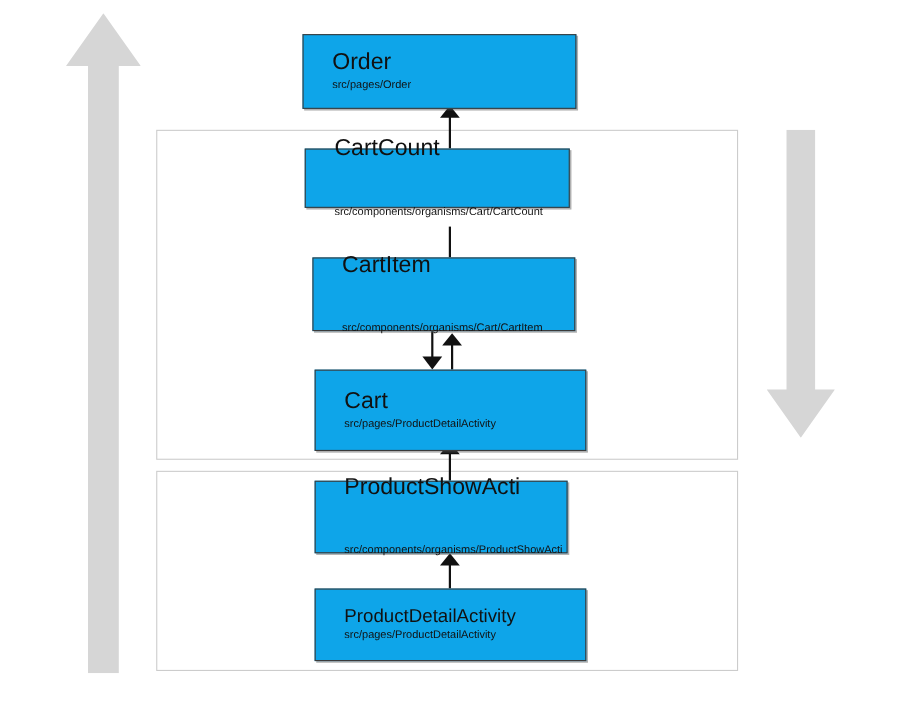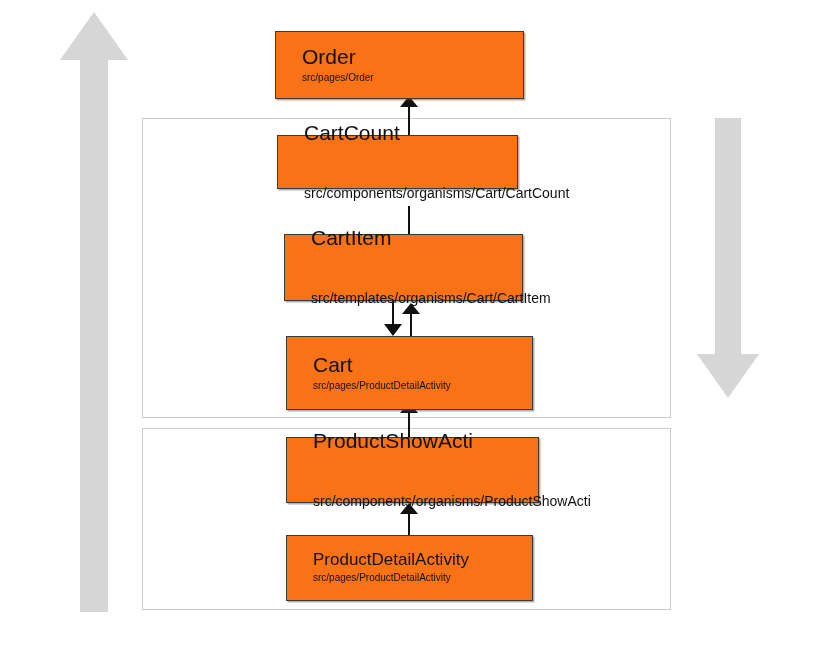--- a/index.html
+++ b/index.html
@@ -31,21 +31,21 @@
   #group-lower { left: 142px; top: 428px; width: 529px; height: 182px; }
 
   
   .flow-arrow {
     position: absolute;
   }
 
   
   .node {
     position: absolute;
-    background: #f97316;
+    background: #0ea5e9;
     border: 1.5px solid #3b3b3b;
     box-sizing: border-box;
     display: flex;
     flex-direction: column;
     justify-content: center;
     padding-left: 26px;
     box-shadow: 1.5px 1.5px 0 0 rgba(80,80,80,0.45);
   }
   .node .title {
     font-size: 21px;
@@ -54,27 +54,27 @@
     white-space: nowrap;
   }
   .node .subtitle {
     font-size: 10px;
     color: #111111;
     line-height: 1.25;
     margin-top: 3px;
     white-space: nowrap;
   }
   .node.small-title .title { font-size: 17px; }
-  .node.tiny-sub .subtitle { font-size: 14px; margin-top: 40px; }
+  .node.tiny-sub .subtitle { font-size: 10px; margin-top: 40px; }
 
   #node-order          { left: 275px; top: 31px;  width: 249px; height: 68px; }
   #node-cartcount      { left: 277px; top: 135px; width: 241px; height: 54px; }
   #node-cartitem       { left: 284px; top: 234px; width: 239px; height: 67px; }
   #node-cart           { left: 286px; top: 336px; width: 247px; height: 74px; }
-  #node-productshow    { left: 286px; top: 437px; width: 253px; height: 66px; }
+  #node-productshow    { left: 286px; top: 437px; width: 230px; height: 66px; }
   #node-productdetail  { left: 286px; top: 535px; width: 247px; height: 66px; }
 
   
   #connectors {
     position: absolute;
     left: 0; top: 0;
     width: 838px;
     height: 646px;
     pointer-events: none;
   }
@@ -140,21 +140,21 @@
     <div class="subtitle">src/pages/Order</div>
   </div>
 
   <div class="node tiny-sub" id="node-cartcount">
     <div class="title">CartCount</div>
     <div class="subtitle">src/components/organisms/Cart/CartCount</div>
   </div>
 
   <div class="node tiny-sub" id="node-cartitem">
     <div class="title">CartItem</div>
-    <div class="subtitle">src/templates/organisms/Cart/CartItem</div>
+    <div class="subtitle">src/components/organisms/Cart/CartItem</div>
   </div>
 
   <div class="node" id="node-cart">
     <div class="title">Cart</div>
     <div class="subtitle">src/pages/ProductDetailActivity</div>
   </div>
 
   <div class="node tiny-sub" id="node-productshow">
     <div class="title">ProductShowActi</div>
     <div class="subtitle">src/components/organisms/ProductShowActi</div>

